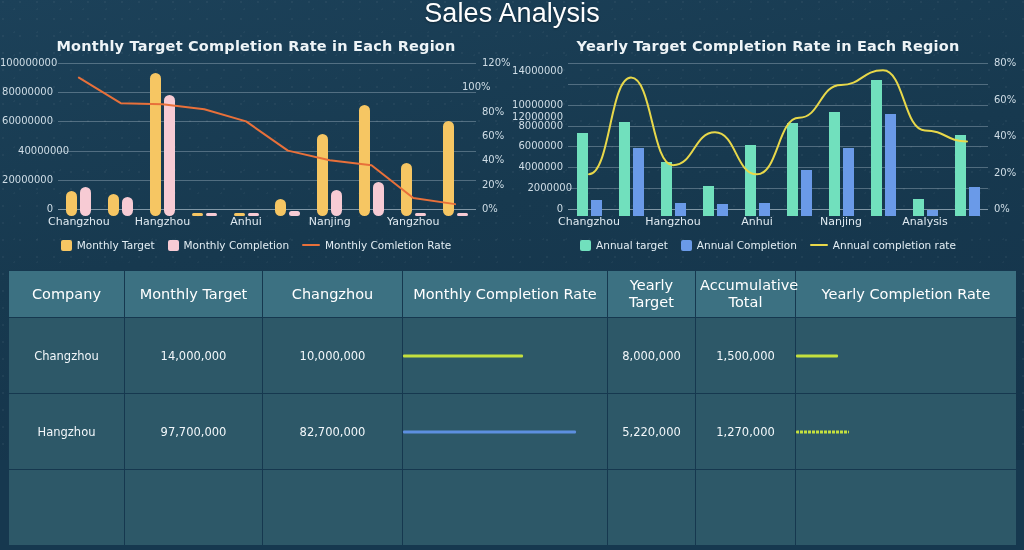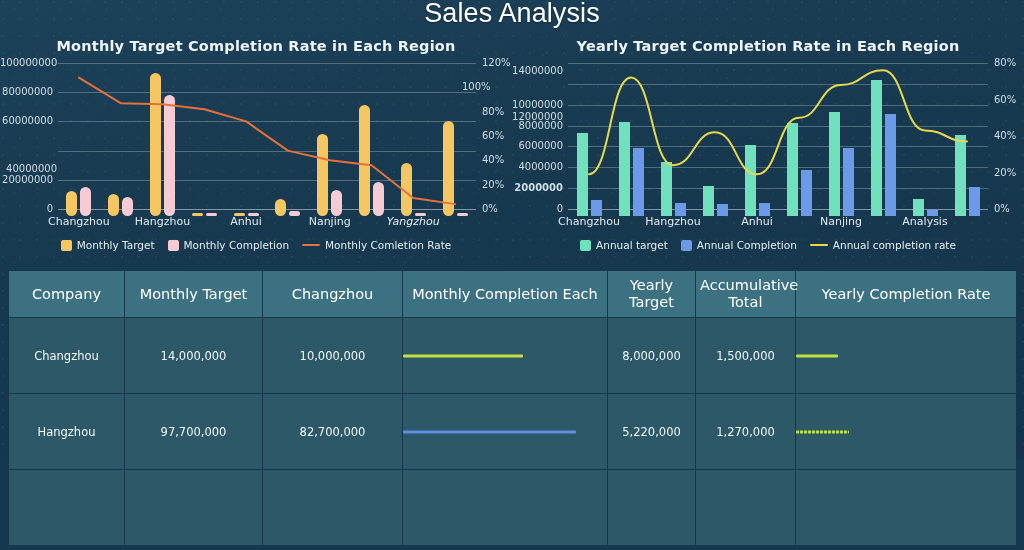--- a/index.html
+++ b/index.html
@@ -139,21 +139,21 @@
   <div class="page-title">Sales Analysis</div>
 
   <div class="panel" id="panel-left">
     <div class="chart-title">Monthly Target Completion Rate in Each Region</div>
     <div class="plot" id="plot-left" style="width: 512px;">
         <div class="axisline" style="left: 58px; width: 418px; top: 146px;"></div>
         <div class="y-axis-label" style="left: 0px; width: 53px; top: 146px;">0</div>
         <div class="gridline" style="left: 58px; width: 418px; top: 116.8px;"></div>
         <div class="y-axis-label" style="left: 0px; width: 53px; top: 116.8px;">20000000</div>
         <div class="gridline" style="left: 58px; width: 418px; top: 87.6px;"></div>
-        <div class="y-axis-label" style="left: 4px; width: 53px; top: 87.6px; margin-top: 18px;">40000000</div>
+        <div class="y-axis-label" style="left: 16px; width: 53px; top: 87.6px;">40000000</div>
         <div class="gridline" style="left: 58px; width: 418px; top: 58.4px;"></div>
         <div class="y-axis-label" style="left: 0px; width: 53px; top: 58.4px;">60000000</div>
         <div class="gridline" style="left: 58px; width: 418px; top: 29.2px;"></div>
         <div class="y-axis-label" style="left: 0px; width: 53px; top: 29.2px;">80000000</div>
         <div class="gridline" style="left: 58px; width: 418px; top: 0px;"></div>
         <div class="y-axis-label" style="left: 0px; width: 53px; top: 0px;">100000000</div>
         <div class="y2-axis-label" style="left: 482px; top: 146px;">0%</div>
         <div class="y2-axis-label" style="left: 482px; top: 121.667px;">20%</div>
         <div class="y2-axis-label" style="left: 482px; top: 97.3333px;">40%</div>
         <div class="y2-axis-label" style="left: 482px; top: 73px;">60%</div>
@@ -180,21 +180,21 @@
         <div class="bar round" style="left: 373px; width: 11px; height: 34.31px; background: rgb(247, 203, 212);"></div>
         <div class="bar round" style="left: 414.8px; width: 11px; height: 3px; background: rgb(247, 203, 212);"></div>
         <div class="bar round" style="left: 456.6px; width: 11px; height: 3px; background: rgb(247, 203, 212);"></div>
         <svg width="512" height="146" style="position: absolute; left: 0px; top: 0px; overflow: visible;">
           <path d="M 78.9 14.599999999999994 L 120.69999999999999 40.150000000000006 L 162.5 41.36666666666666 L 204.29999999999998 46.233333333333334 L 246.1 58.400000000000006 L 287.9 87.6 L 329.69999999999993 97.33333333333334 L 371.49999999999994 102.2 L 413.29999999999995 135.05 L 455.09999999999997 141.13333333333333" fill="none" stroke="#e8703a" stroke-width="2" stroke-linejoin="round" stroke-linecap="round"></path>
         </svg>
         <div class="x-tick" style="left: 78.9px; top: 152px;">Changzhou</div>
         <div class="x-tick" style="left: 162.5px; top: 152px;">Hangzhou</div>
         <div class="x-tick" style="left: 246.1px; top: 152px;">Anhui</div>
         <div class="x-tick" style="left: 329.7px; top: 152px;">Nanjing</div>
-        <div class="x-tick" style="left: 413.3px; top: 152px; font-style: italic;">Yangzhou</div>
+        <div class="x-tick" style="left: 413.3px; top: 152px;">Yangzhou</div>
       </div>
     <div class="legend" id="legend-left" style="top:207px">
         <div class="legend-item">
           <span class="legend-swatch" style="background: rgb(246, 198, 99);"></span>
           <span>Monthly Target</span>
         </div>
         <div class="legend-item">
           <span class="legend-swatch" style="background: rgb(247, 203, 212);"></span>
           <span>Monthly Completion</span>
         </div>
@@ -204,21 +204,21 @@
         </div>
       </div>
   </div>
 
   <div class="panel" id="panel-right" style="left:512px">
     <div class="chart-title">Yearly Target Completion Rate in Each Region</div>
     <div class="plot" id="plot-right" style="width: 512px;">
         <div class="axisline" style="left: 56px; width: 420px; top: 146px;"></div>
         <div class="y-axis-label" style="left: 0px; width: 51px; top: 146px;">0</div>
         <div class="gridline" style="left: 56px; width: 420px; top: 125.143px;"></div>
-        <div class="y-axis-label" style="left: 0px; width: 51px; top: 125.143px; font-weight: bold;">2000000</div>
+        <div class="y-axis-label" style="left: 9px; width: 51px; top: 125.143px;">2000000</div>
         <div class="gridline" style="left: 56px; width: 420px; top: 104.286px;"></div>
         <div class="y-axis-label" style="left: 0px; width: 51px; top: 104.286px;">4000000</div>
         <div class="gridline" style="left: 56px; width: 420px; top: 83.4286px;"></div>
         <div class="y-axis-label" style="left: 0px; width: 51px; top: 83.4286px;">6000000</div>
         <div class="gridline" style="left: 56px; width: 420px; top: 62.5714px;"></div>
         <div class="y-axis-label" style="left: 0px; width: 51px; top: 62.5714px;">8000000</div>
         <div class="gridline" style="left: 56px; width: 420px; top: 41.7143px;"></div>
         <div class="y-axis-label" style="left: 0px; width: 51px; top: 41.7143px;">10000000</div>
         <div class="gridline" style="left: 56px; width: 420px; top: 20.8571px;"></div>
         <div class="y-axis-label" style="left: 0px; width: 51px; top: 20.8571px; margin-top: 33px;">12000000</div>
@@ -274,21 +274,21 @@
       </div>
   </div>
 
   <div id="table-wrap">
     <table>
       <thead>
         <tr id="header-row">
             <th style="width: 116px;">Company</th>
             <th style="width: 138px;">Monthly Target</th>
             <th style="width: 140px;">Changzhou</th>
-            <th style="width: 205px;">Monthly Completion Each</th>
+            <th style="width: 205px;">Monthly Completion Rate</th>
             <th style="width: 88px;">Yearly<br>Target</th>
             <th style="width: 100px;">Accumulative<br>Total</th>
             <th style="width: 221px;">Yearly Completion Rate</th>
           </tr>
       </thead>
       <tbody id="table-body">
           <tr>
             <td>Changzhou</td>
             <td>14,000,000</td>
             <td>10,000,000</td>

